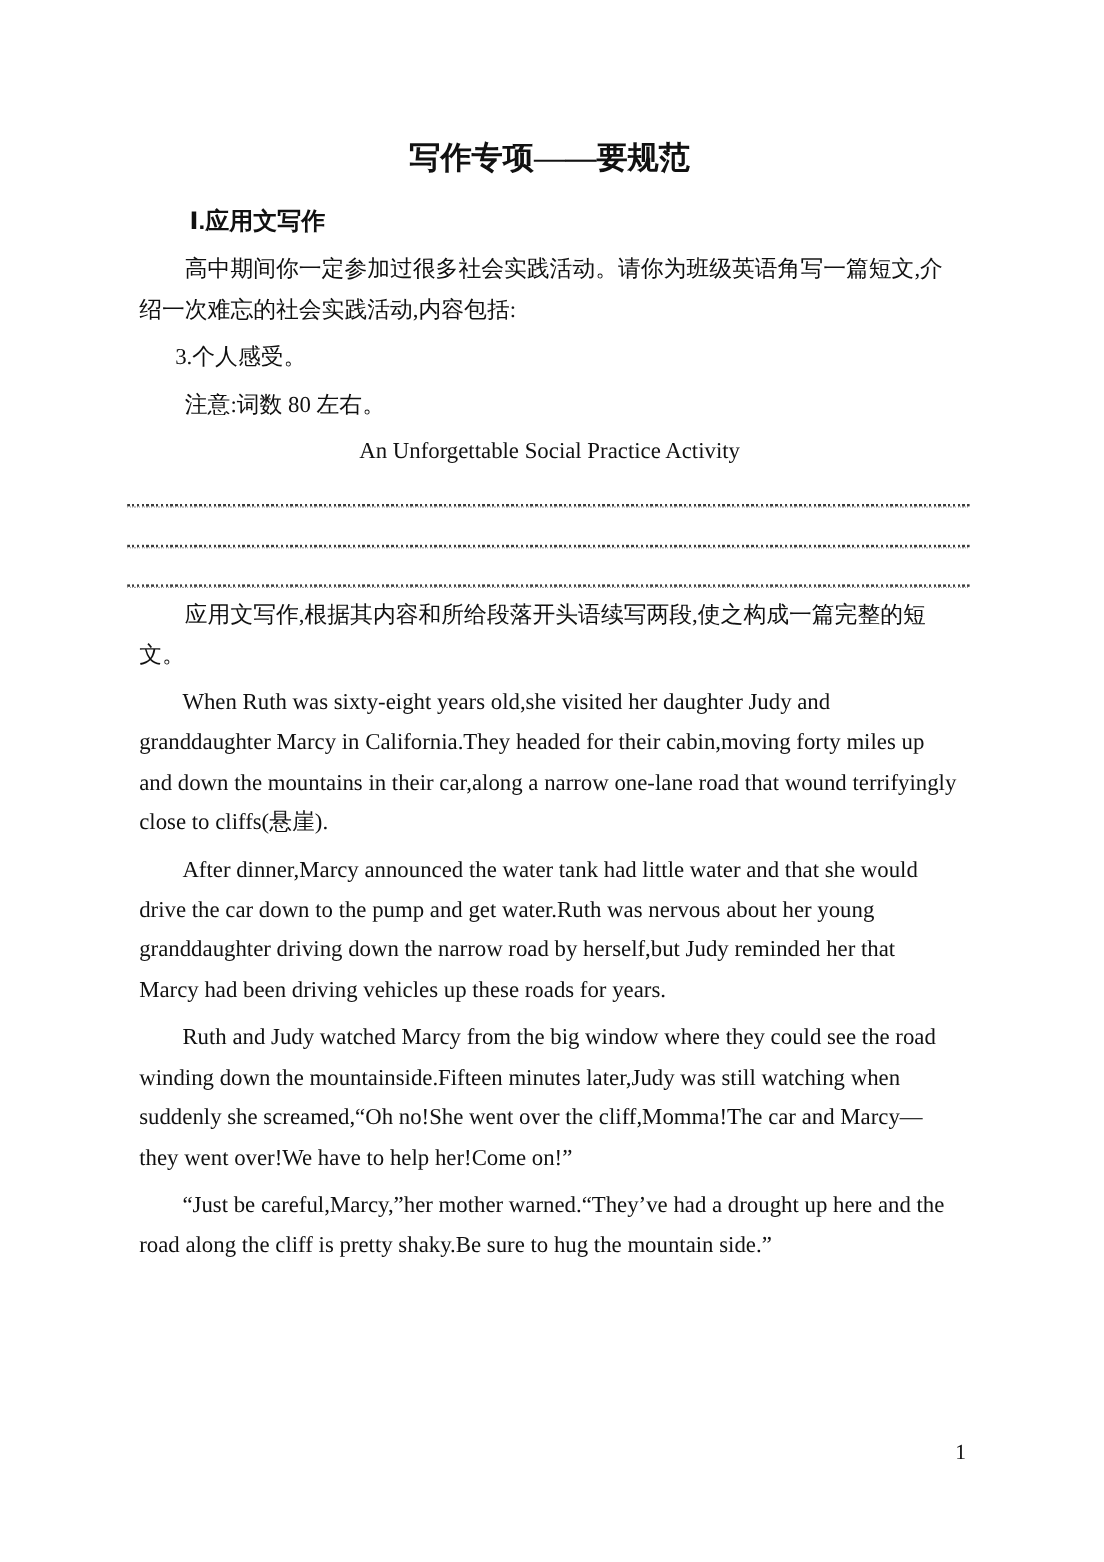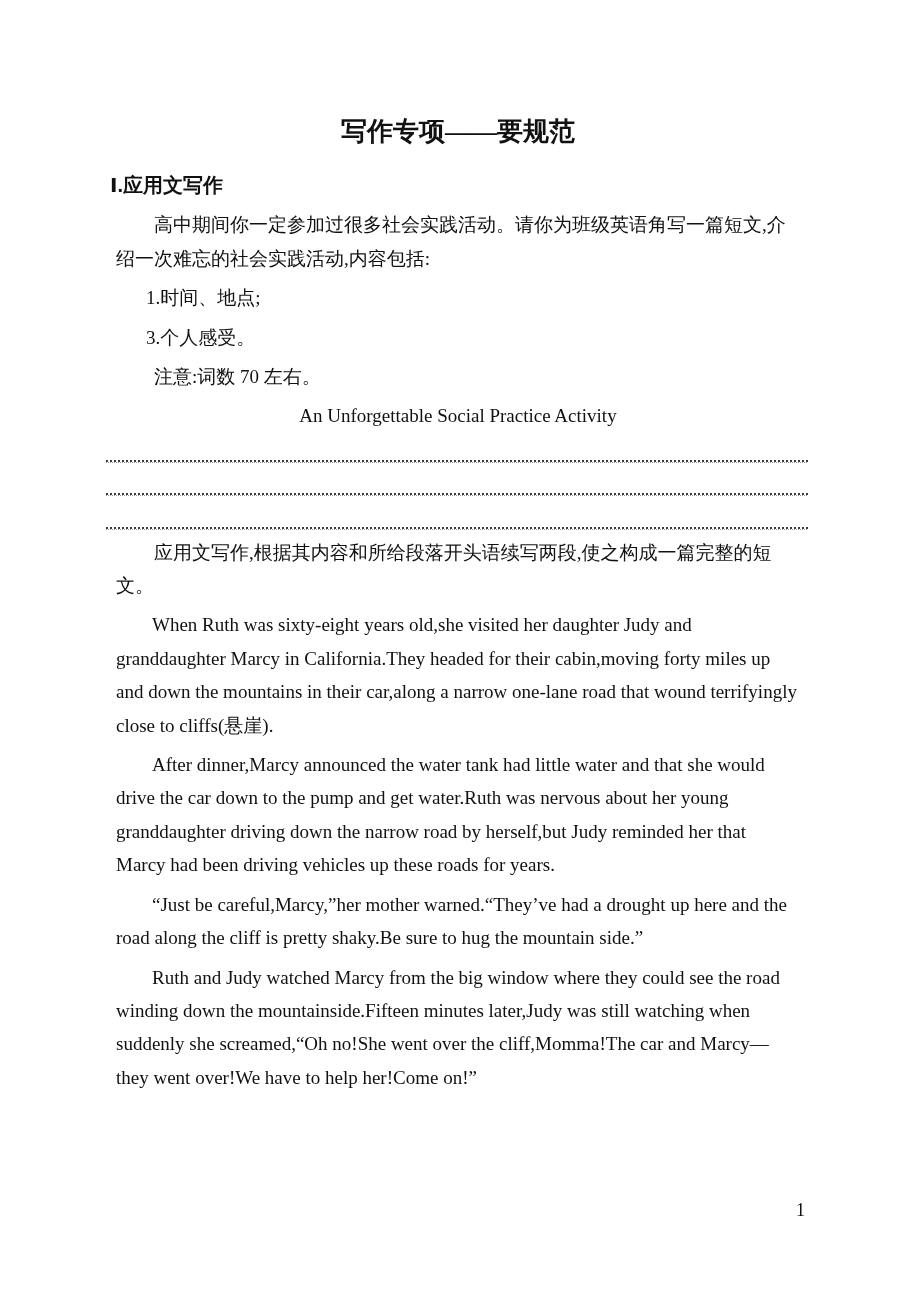--- a/index.html
+++ b/index.html
@@ -30,20 +30,21 @@
     font-weight: bold;
     text-align: center;
     white-space: nowrap;
   }
   .section-heading {
     font-family: "Liberation Sans", "DejaVu Sans", sans-serif;
     font-weight: bold;
     font-size: 20px;
     line-height: 33.4px;
     margin-top: 13px;
+    margin-left: 48px;
   }
   .section-heading.second {
     margin-top: 10px;
   }
   p {
     margin: 6px;
   }
   .cn-para {
     text-indent: 38px;
   }
@@ -94,36 +95,35 @@
 <body>
 
 <div class="content">
 
   <div class="doc-title">写作专项——要规范</div>
 
   <div class="section-heading">Ⅰ.应用文写作</div>
 
   <p class="cn-para">高中期间你一定参加过很多社会实践活动。请你为班级英语角写一篇短文,介绍一次难忘的社会实践活动,内容包括:</p>
 
-  <p class="cn-point">1.时间、地点;</p>
   <p class="cn-point">3.个人感受。</p>
 
-  <p class="cn-para">注意:词数 70 左右。</p>
+  <p class="cn-para">注意:词数 80 左右。</p>
 
   <p class="essay-title">An Unforgettable Social Practice Activity</p>
 
   <div class="answer-lines">
       <div class="writing-line first"></div>
       <div class="writing-line"></div>
       <div class="writing-line"></div>
     </div>
 
 
   <p class="cn-para">应用文写作,根据其内容和所给段落开头语续写两段,使之构成一篇完整的短文。</p>
 
   <p class="en-para">When Ruth was sixty-eight years old,she visited her daughter Judy and granddaughter Marcy in California.They headed for their cabin,moving forty miles up and down the mountains in their car,along a narrow one-lane road that wound terrifyingly close to cliffs(悬崖).</p>
   <p class="en-para">After dinner,Marcy announced the water tank had little water and that she would drive the car down to the pump and get water.Ruth was nervous about her young granddaughter driving down the narrow road by herself,but Judy reminded her that Marcy had been driving vehicles up these roads for years.</p>
+  <p class="en-para">Ruth and Judy watched Marcy from the big window where they could see the road winding down the mountainside.Fifteen minutes later,Judy was still watching when suddenly she screamed,“Oh no!She went over the cliff,Momma!The car and Marcy—they went over!We have to help her!Come on!”</p>
   <p class="en-para">“Just be careful,Marcy,”her mother warned.“They’ve had a drought up here and the road along the cliff is pretty shaky.Be sure to hug the mountain side.”</p>
-  <p class="en-para">Ruth and Judy watched Marcy from the big window where they could see the road winding down the mountainside.Fifteen minutes later,Judy was still watching when suddenly she screamed,“Oh no!She went over the cliff,Momma!The car and Marcy—they went over!We have to help her!Come on!”</p>
 
 </div>
 
 <div class="page-number">1</div>
 
 </body></html>

